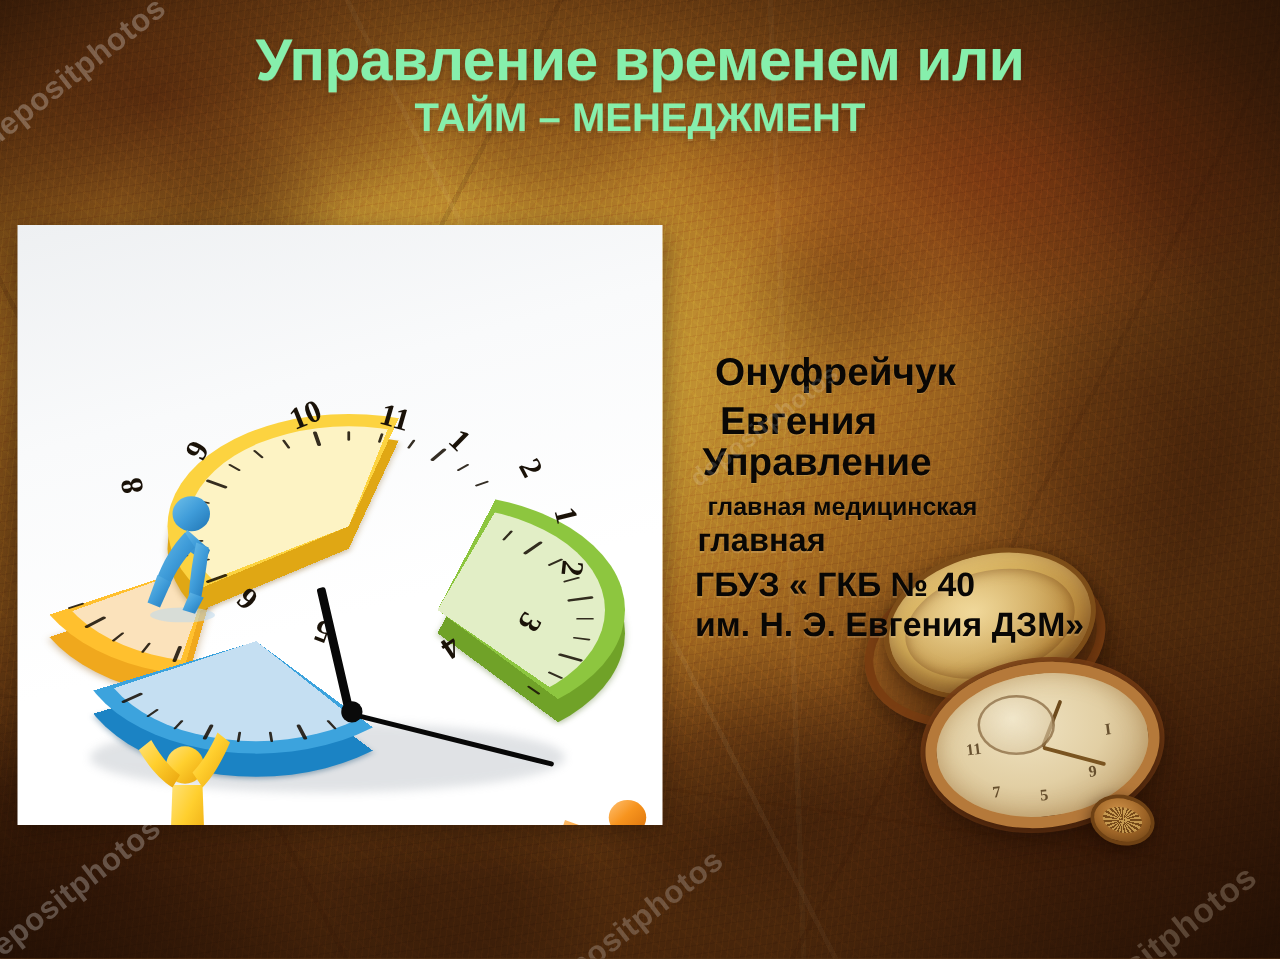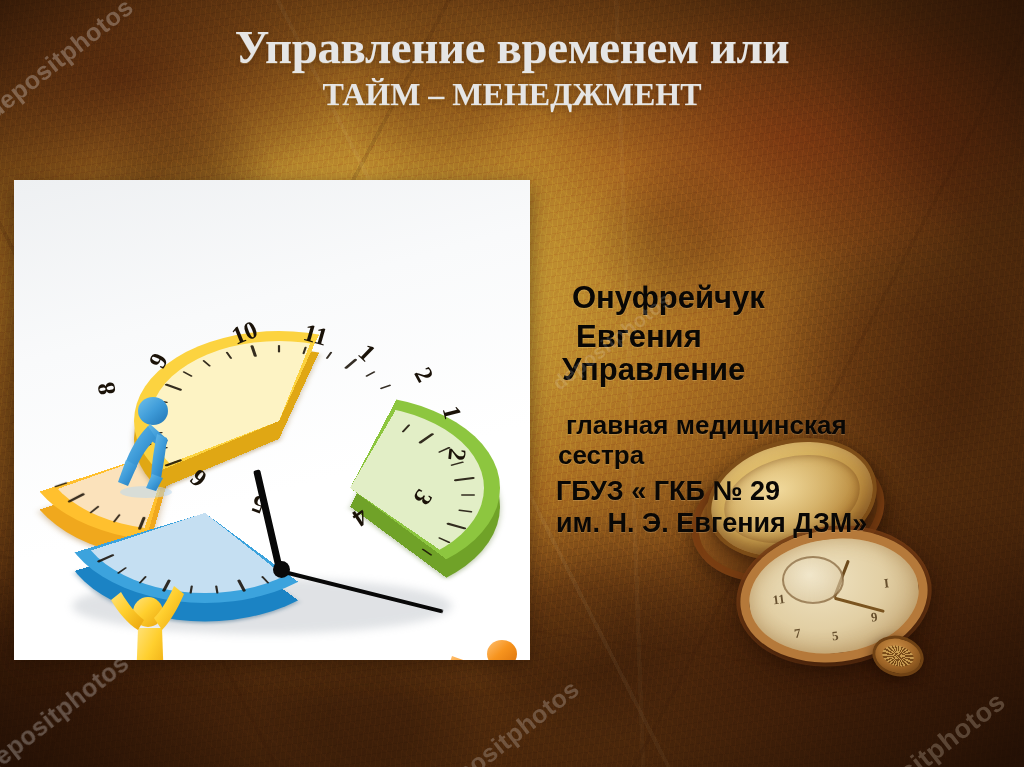--- a/index.html
+++ b/index.html
@@ -137,22 +137,22 @@
     position:absolute;color:#4a3213;font-weight:700;font-size:13px;
     font-family:"Liberation Serif",serif;opacity:.80;
   }
 
   
   .title-wrap{
     position:absolute;left:36px;top:24px;width:952px;text-align:center;
     line-height:1.02;
   }
   .title-line{
-    color:#e5e5e5;font-weight:700;font-size:47px;letter-spacing:-.4px;
-    font-family:Liberation Serif, serif;
+    color:#86efac;font-weight:700;font-size:47px;letter-spacing:-.4px;
+    font-family:Liberation Sans, sans-serif;
     text-shadow:0 1px 0 rgba(255,230,170,.22), 0 2px 5px rgba(40,18,4,.30);
     white-space:nowrap;
   }
   .title-line.l2{font-size:32px;letter-spacing:0px;margin-top:6px;}
 
   
   #photo-panel{
     position:absolute;left:14px;top:180px;width:516px;height:480px;
     background:linear-gradient(165deg,#eef0f2 0%,#f9fafb 30%,#ffffff 62%,#ffffff 100%);
     box-shadow:0 6px 20px rgba(25,10,2,.50);
@@ -260,21 +260,21 @@
   #author-block{
     position:absolute;left:556px;top:278px;width:452px;
     color:#090705;font-weight:700;
     font-family:"Liberation Sans","DejaVu Sans",sans-serif;
     text-shadow:0 1px 0 rgba(255,232,180,.20);
   }
   .au-line{white-space:nowrap;}
   .au-name1{font-size:31px;padding-left:16px;line-height:1.28;}
   .au-name2{font-size:31px;padding-left:20px;line-height:1.22;}
   .au-name3{font-size:31px;padding-left:6px;line-height:1.10;margin-top:-2px;}
-  .au-role1{font-size:26px;padding-left:10px;line-height:1.22;margin-top:22px;}
+  .au-role1{font-size:20px;padding-left:10px;line-height:1.22;margin-top:6px;}
   .au-role2{font-size:26px;padding-left:2px;line-height:1.12;}
   .au-org1{font-size:27px;padding-left:0px;line-height:1.26;margin-top:4px;}
   .au-org2{font-size:27px;padding-left:0px;line-height:1.18;}
 </style>
 </head>
 <body>
 
 <div id="slide">
 
   <div class="bg-layer bg-base"></div>
@@ -466,22 +466,22 @@
       </svg>
 
     </div>
   </div>
 
   <div id="author-block">
     <div class="au-line au-name1">Онуфрейчук</div>
     <div class="au-line au-name2">Евгения</div>
     <div class="au-line au-name3">Управление</div>
     <div class="au-line au-role1">главная медицинская</div>
-    <div class="au-line au-role2">сестра</div>
-    <div class="au-line au-org1">ГБУЗ « ГКБ № 29</div>
+    <div class="au-line au-role2">главная</div>
+    <div class="au-line au-org1">ГБУЗ « ГКБ № 40</div>
     <div class="au-line au-org2">им. Н. Э. Евгения ДЗМ»</div>
   </div>
 
   <div class="wm wm-tl">depositphotos</div>
   <div class="wm wm-ml">depositphotos</div>
   <div class="wm wm-bl">depositphotos</div>
   <div class="wm wm-bc">depositphotos</div>
   <div class="wm wm-br">depositphotos</div>
 
 </div>

